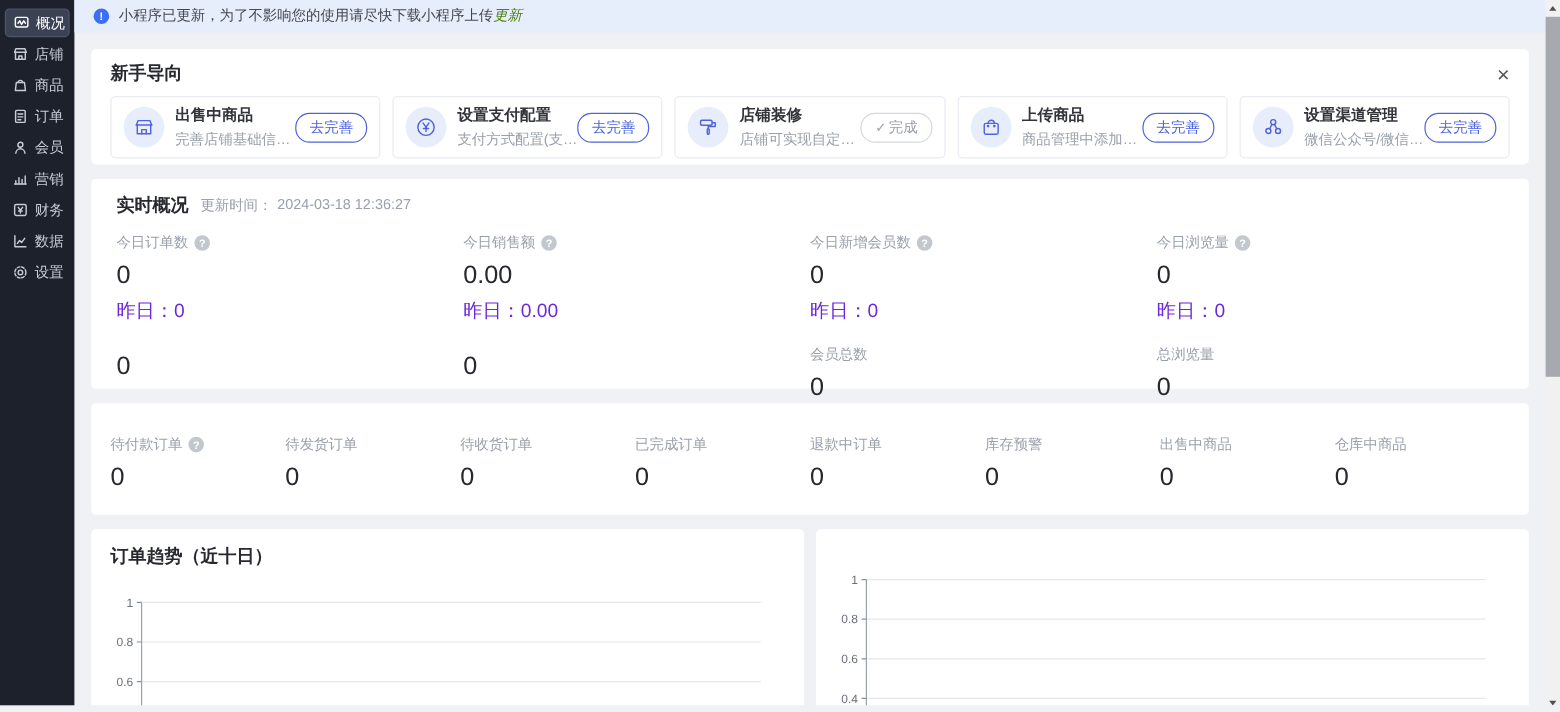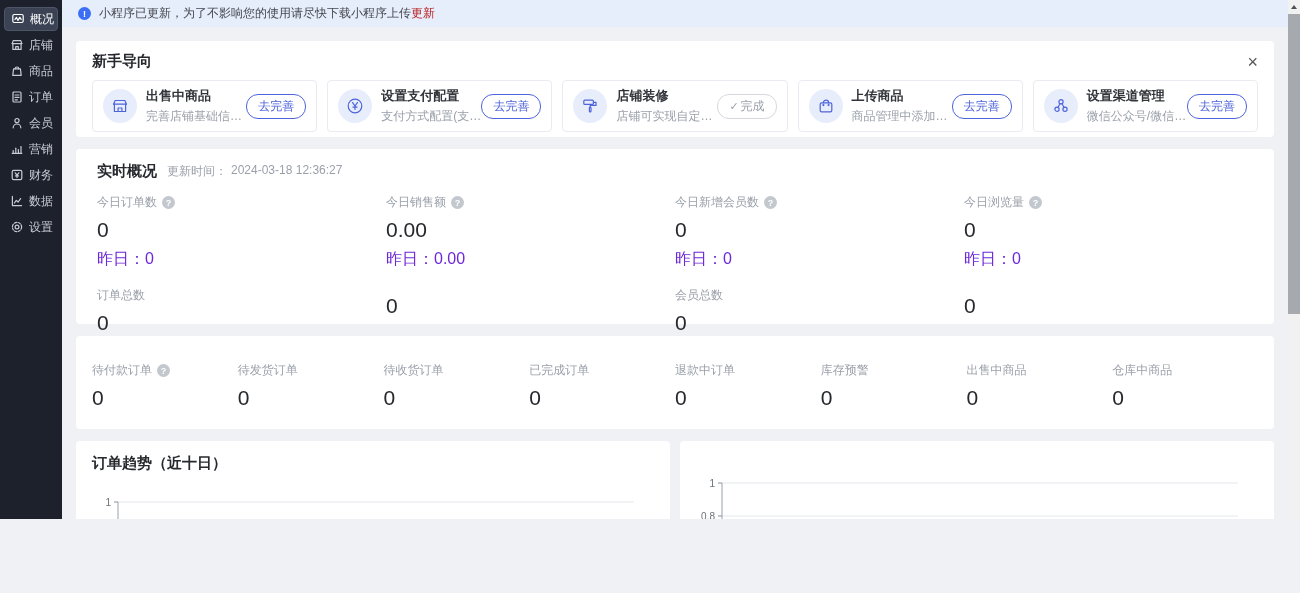--- a/index.html
+++ b/index.html
@@ -1,35 +1,35 @@
 <!DOCTYPE html>
 <html><head>
 <meta charset="utf-8">
 <style>
   * { margin:0; padding:0; box-sizing:border-box; }
   html,body { width:1300px; height:593px; overflow:hidden; background:#eff1f4;
     font-family:"Liberation Sans","DejaVu Sans",sans-serif; }
-  .app { position:relative; width:1300px; height:519px; display:flex; overflow:hidden; background:#eff1f4; }
+  .app { position:relative; width:1300px; height:588px; display:flex; overflow:hidden; background:#eff1f4; }
 
   
   .sidebar { width:62px; flex:none; background:#1d212c; padding-top:5px; }
   .side-item { display:flex; align-items:center; gap:5px; height:24px; margin:2px 4px;
     padding:0 6px; border-radius:4px; color:#c8ccd5; font-size:12px; cursor:pointer; white-space:nowrap; }
   .side-item.active { background:#3a4254; border:1px solid #4d5569; color:#fff; }
   .side-ic { width:14px; height:14px; display:inline-flex; flex:none; }
   .side-ic svg { width:14px; height:14px; stroke:currentColor; fill:none; stroke-width:1.2;
     stroke-linecap:round; stroke-linejoin:round; }
 
   
   .main { flex:1; margin-right:12px; display:flex; flex-direction:column; min-width:0; }
   .banner { height:27px; flex:none; background:#e6eefc; display:flex; align-items:center;
     padding:0 16px; font-size:12px; color:#45474d; }
   .info-ic { width:13px; height:13px; flex:none; border-radius:50%; background:#3b6ef5; color:#fff;
     font-size:9px; font-weight:bold; display:inline-flex; align-items:center; justify-content:center; margin-right:8px; }
-  .banner-link { color:#b91c1c; cursor:pointer; text-decoration:none; }
+  .banner-link { color:#4d7c0f; cursor:pointer; text-decoration:none;font-style:italic; }
 
   .content { flex:1; padding:14px; display:flex; flex-direction:column; gap:12px; overflow:hidden; }
   .card { background:#fff; border-radius:4px; }
   .card-head { display:flex; align-items:center; }
   .card h2 { font-size:15px; font-weight:bold; color:#27292e; }
 
   
   .guide-card { height:96px; flex:none; padding:11px 16px 14px; }
   .close { margin-left:auto; font-size:18px; line-height:14px; color:#555; cursor:pointer; }
   .guide-row { display:flex; gap:10px; margin-top:9px; }
@@ -296,31 +296,31 @@
               <div class="s-sub">昨日：0</div>
             </div>
             <div class="stat">
               <div class="s-label">今日浏览量<span class="help">?</span></div>
               <div class="s-value">0</div>
               <div class="s-sub">昨日：0</div>
             </div>
           </div>
         <div class="stats-grid cols4 bottom" id="rt-bottom">
             <div class="stat">
-              <div class="s-label">订单总数</div>
               <div class="s-value">0</div>
             </div>
             <div class="stat">
               <div class="s-value">0</div>
             </div>
             <div class="stat">
               <div class="s-label">会员总数</div>
               <div class="s-value">0</div>
             </div>
             <div class="stat">
+              <div class="s-label">总浏览量</div>
               <div class="s-value">0</div>
             </div>
           </div>
       </section>
 
       <section class="card todo-card">
         <div class="stats-grid cols8" id="todo-grid">
             <div class="stat">
               <div class="s-label">待付款订单<span class="help">?</span></div>
               <div class="s-value">0</div>

